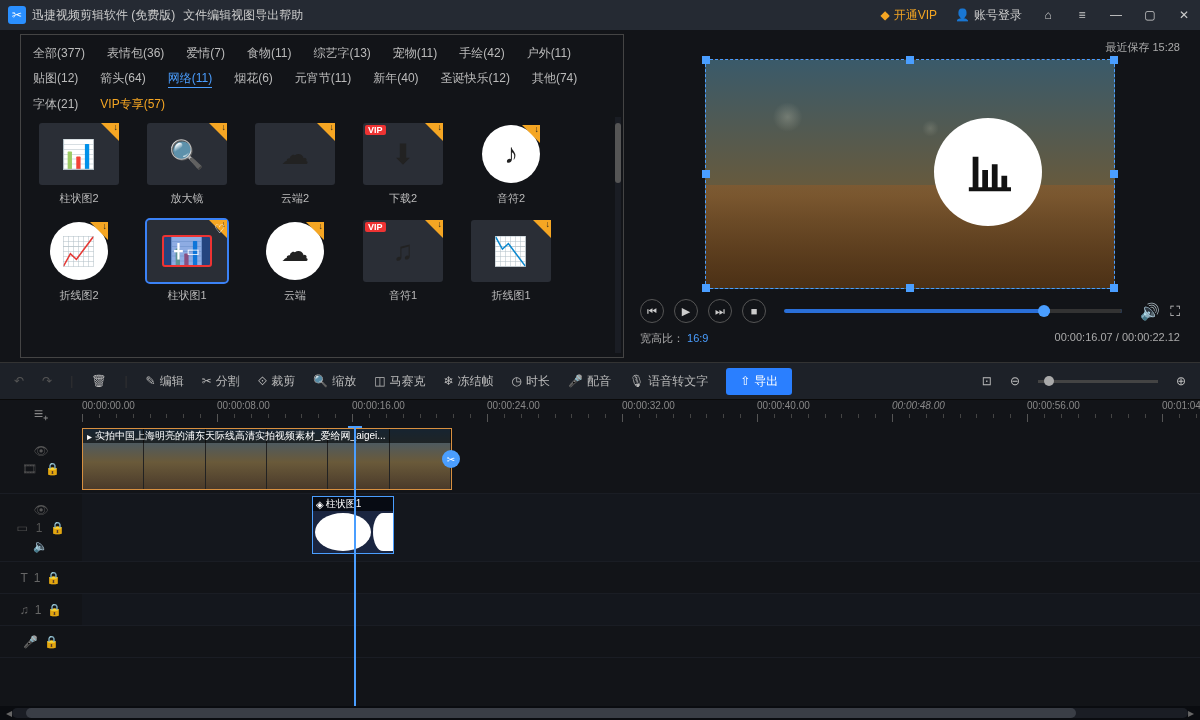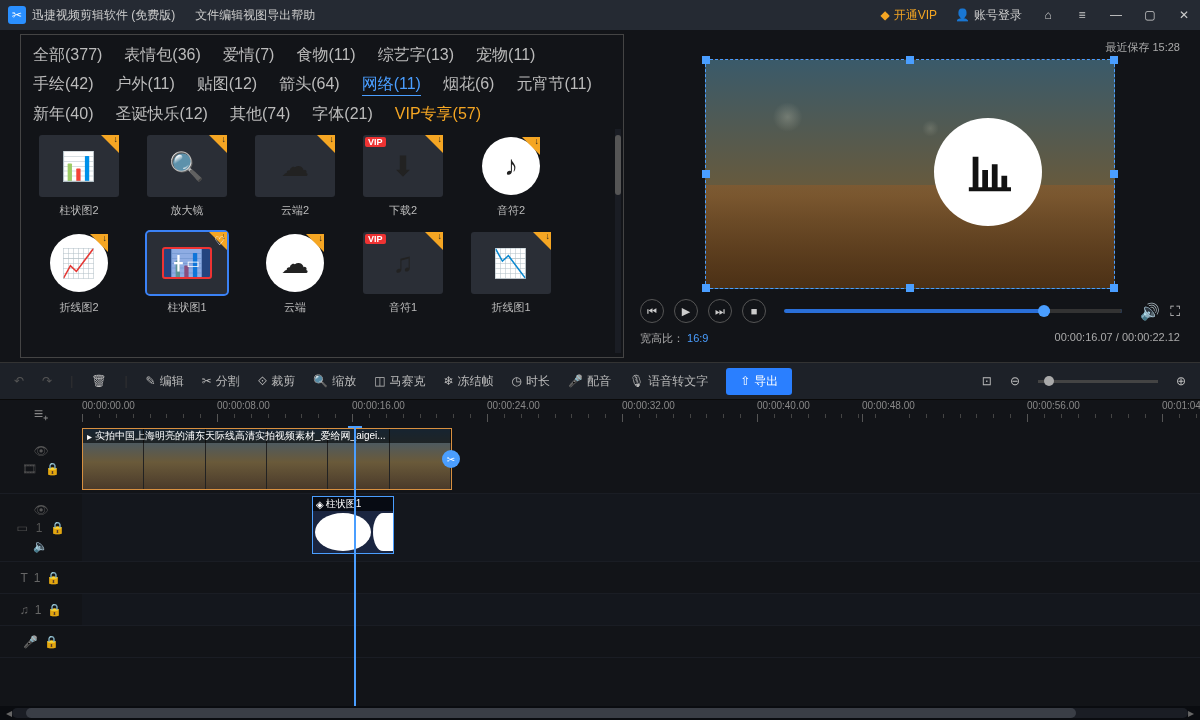--- a/index.html
+++ b/index.html
@@ -1,36 +1,36 @@
 <!DOCTYPE html>
 <html><head>
 <meta charset="utf-8">
 <style>
 * { margin: 0; padding: 0; box-sizing: border-box; font-family: -apple-system, "Microsoft YaHei", sans-serif; }
 body { background: #0f1114; color: #bbb; font-size: 12px; overflow: hidden; width: 1200px; height: 720px; }
 
 
 .titlebar { height: 30px; background: #252a33; display: flex; align-items: center; padding: 0 8px; }
 .app-icon { width: 18px; height: 18px; background: #2a8fff; border-radius: 3px; margin-right: 6px; display: flex; align-items: center; justify-content: center; color: #fff; }
-.app-title { color: #ccc; font-size: 12px; margin-right: 20px; }
+.app-title { color: #ccc; font-size: 12px; margin-right: 8px; }
 .menu-bar { display: flex; }
 .menu-item { color: #ccc; cursor: pointer; }
 .titlebar-right { margin-left: auto; display: flex; align-items: center; gap: 18px; }
 .vip-btn { color: #f5a623; display: flex; align-items: center; gap: 4px; }
 .login-btn { color: #ccc; display: flex; align-items: center; gap: 4px; }
 .win-icon { color: #ccc; cursor: pointer; width: 16px; text-align: center; }
 
 
 .top-panel { height: 332px; display: flex; background: #121418; }
 .side-tabs { width: 70px; background: #1b1f27; display: flex; flex-direction: column; }
 .side-tab { height: 42px; display: flex; align-items: center; justify-content: center; color: #bbb; cursor: pointer; font-size: 12px; }
 .side-tab.active { background: #2b6fb8; color: #fff; }
 
 .asset-panel { flex: 0 0 604px; border: 1px solid #444; margin: 4px 6px 0 20px; height: 324px; display: flex; flex-direction: column; }
-.categories { padding: 10px 12px 0 12px; display: flex; flex-wrap: wrap; gap: 8px 22px; font-size: 16px; }
+.categories { padding: 10px 12px 0 12px; display: flex; flex-wrap: wrap; gap: 8px 22px; font-size: 12px; }
 .cat-item { color: #bbb; cursor: pointer; white-space: nowrap; }
 .cat-item.active { color: #4a9eff; border-bottom: 1px solid #4a9eff; }
 .cat-item.vip { color: #f5a623; }
 
 .asset-grid { flex: 1; padding: 10px 12px; display: grid; grid-template-columns: repeat(5, 92px); gap: 14px 16px; align-content: start; overflow: hidden; }
 .asset-item { display: flex; flex-direction: column; align-items: center; cursor: pointer; position: relative; }
 .asset-thumb { width: 80px; height: 62px; background: #2a2e36; border-radius: 3px; display: flex; align-items: center; justify-content: center; font-size: 28px; color: #444; position: relative; }
 .asset-thumb.selected { outline: 2px solid #3b82f6; }
 .asset-thumb .sel-overlay { position: absolute; width: 50px; height: 32px; border: 2px solid #e33; border-radius: 3px; background: rgba(30,90,200,0.5); display: flex; align-items: center; justify-content: center; color: #fff; font-size: 14px; }
 .asset-thumb .fav { position: absolute; top: 2px; right: 2px; color: #fff; font-size: 12px; }
@@ -365,21 +365,21 @@
         <div class="ruler-sub" style="left: 641.25px;"></div>
         <div class="ruler-sub" style="left: 658.125px;"></div>
         <div class="ruler-tick" style="left: 675px;">00:00:40.00</div>
         <div class="ruler-sub" style="left: 691.875px;"></div>
         <div class="ruler-sub" style="left: 708.75px;"></div>
         <div class="ruler-sub" style="left: 725.625px;"></div>
         <div class="ruler-sub" style="left: 742.5px;"></div>
         <div class="ruler-sub" style="left: 759.375px;"></div>
         <div class="ruler-sub" style="left: 776.25px;"></div>
         <div class="ruler-sub" style="left: 793.125px;"></div>
-        <div class="ruler-tick" style="left: 780px;">00:00:48.00</div>
+        <div class="ruler-tick" style="left: 810px; font-style: italic;">00:00:48.00</div>
         <div class="ruler-sub" style="left: 826.875px;"></div>
         <div class="ruler-sub" style="left: 843.75px;"></div>
         <div class="ruler-sub" style="left: 860.625px;"></div>
         <div class="ruler-sub" style="left: 877.5px;"></div>
         <div class="ruler-sub" style="left: 894.375px;"></div>
         <div class="ruler-sub" style="left: 911.25px;"></div>
         <div class="ruler-sub" style="left: 928.125px;"></div>
         <div class="ruler-tick" style="left: 945px;">00:00:56.00</div>
         <div class="ruler-sub" style="left: 961.875px;"></div>
         <div class="ruler-sub" style="left: 978.75px;"></div>

